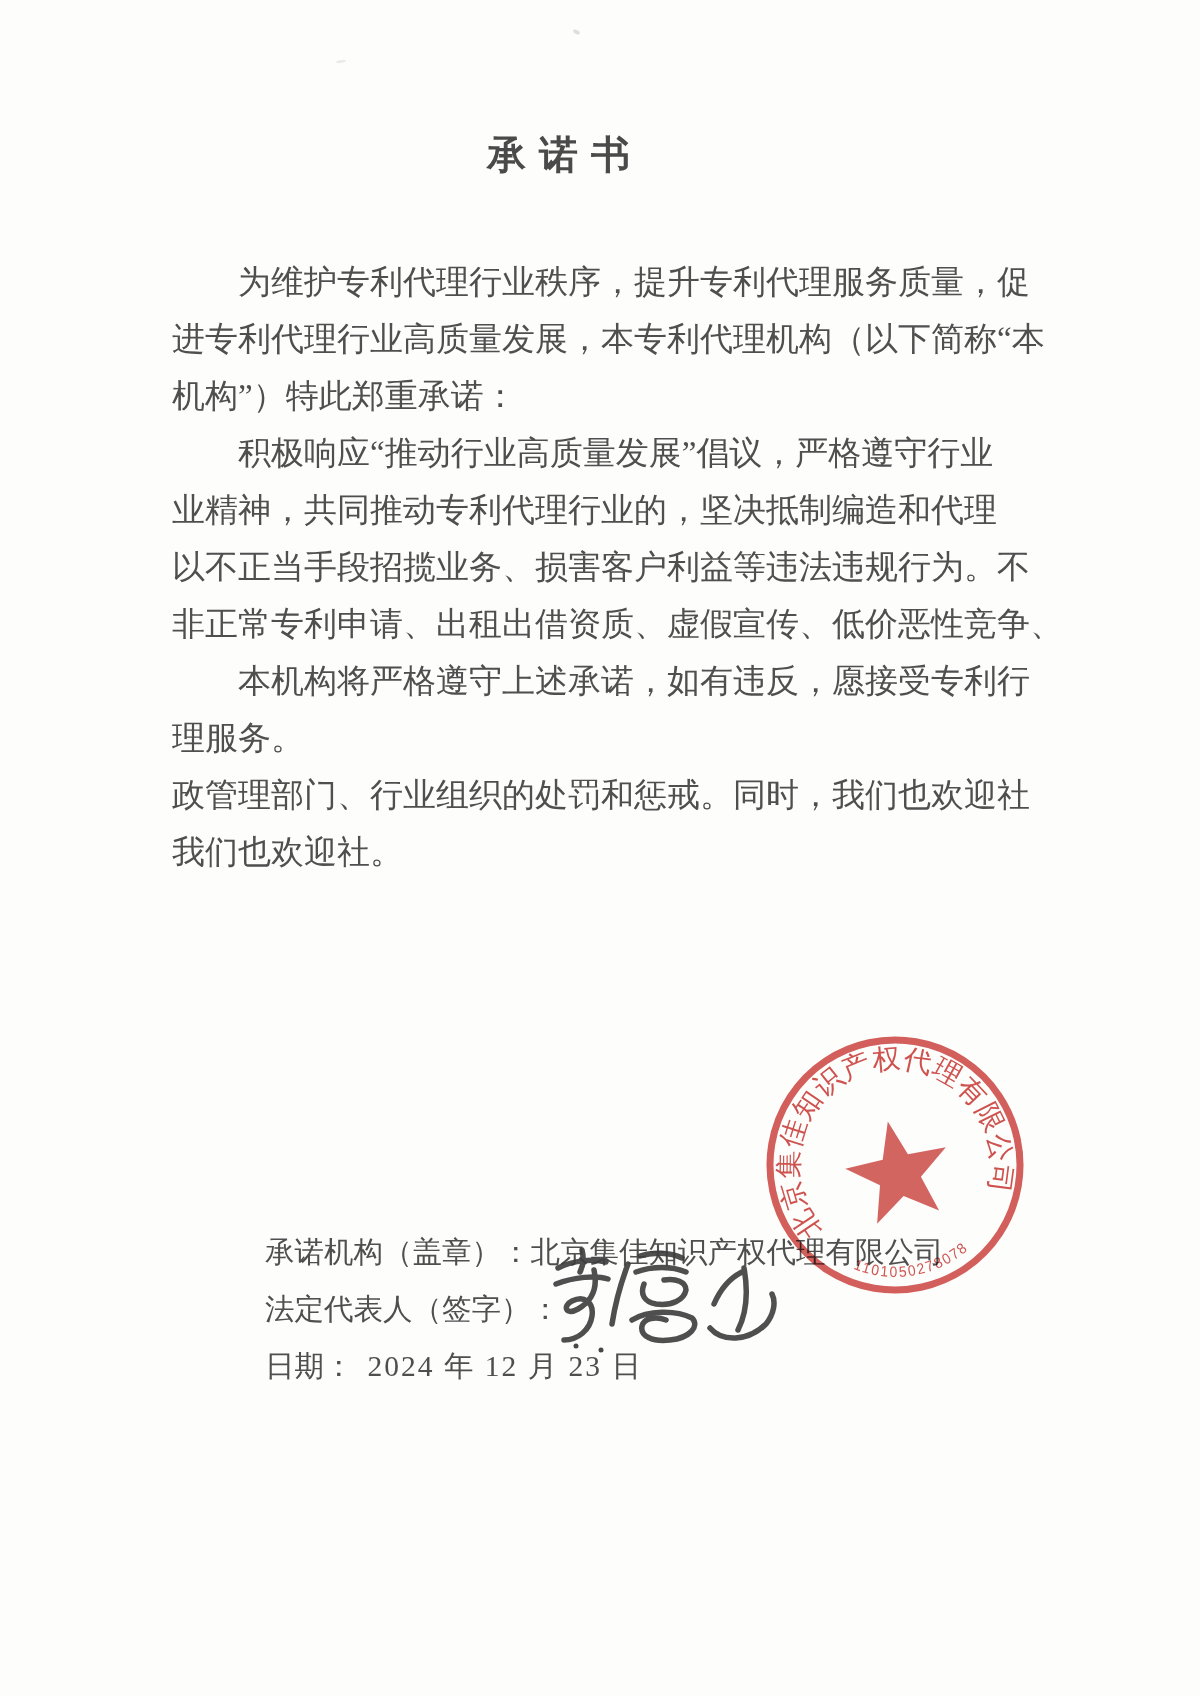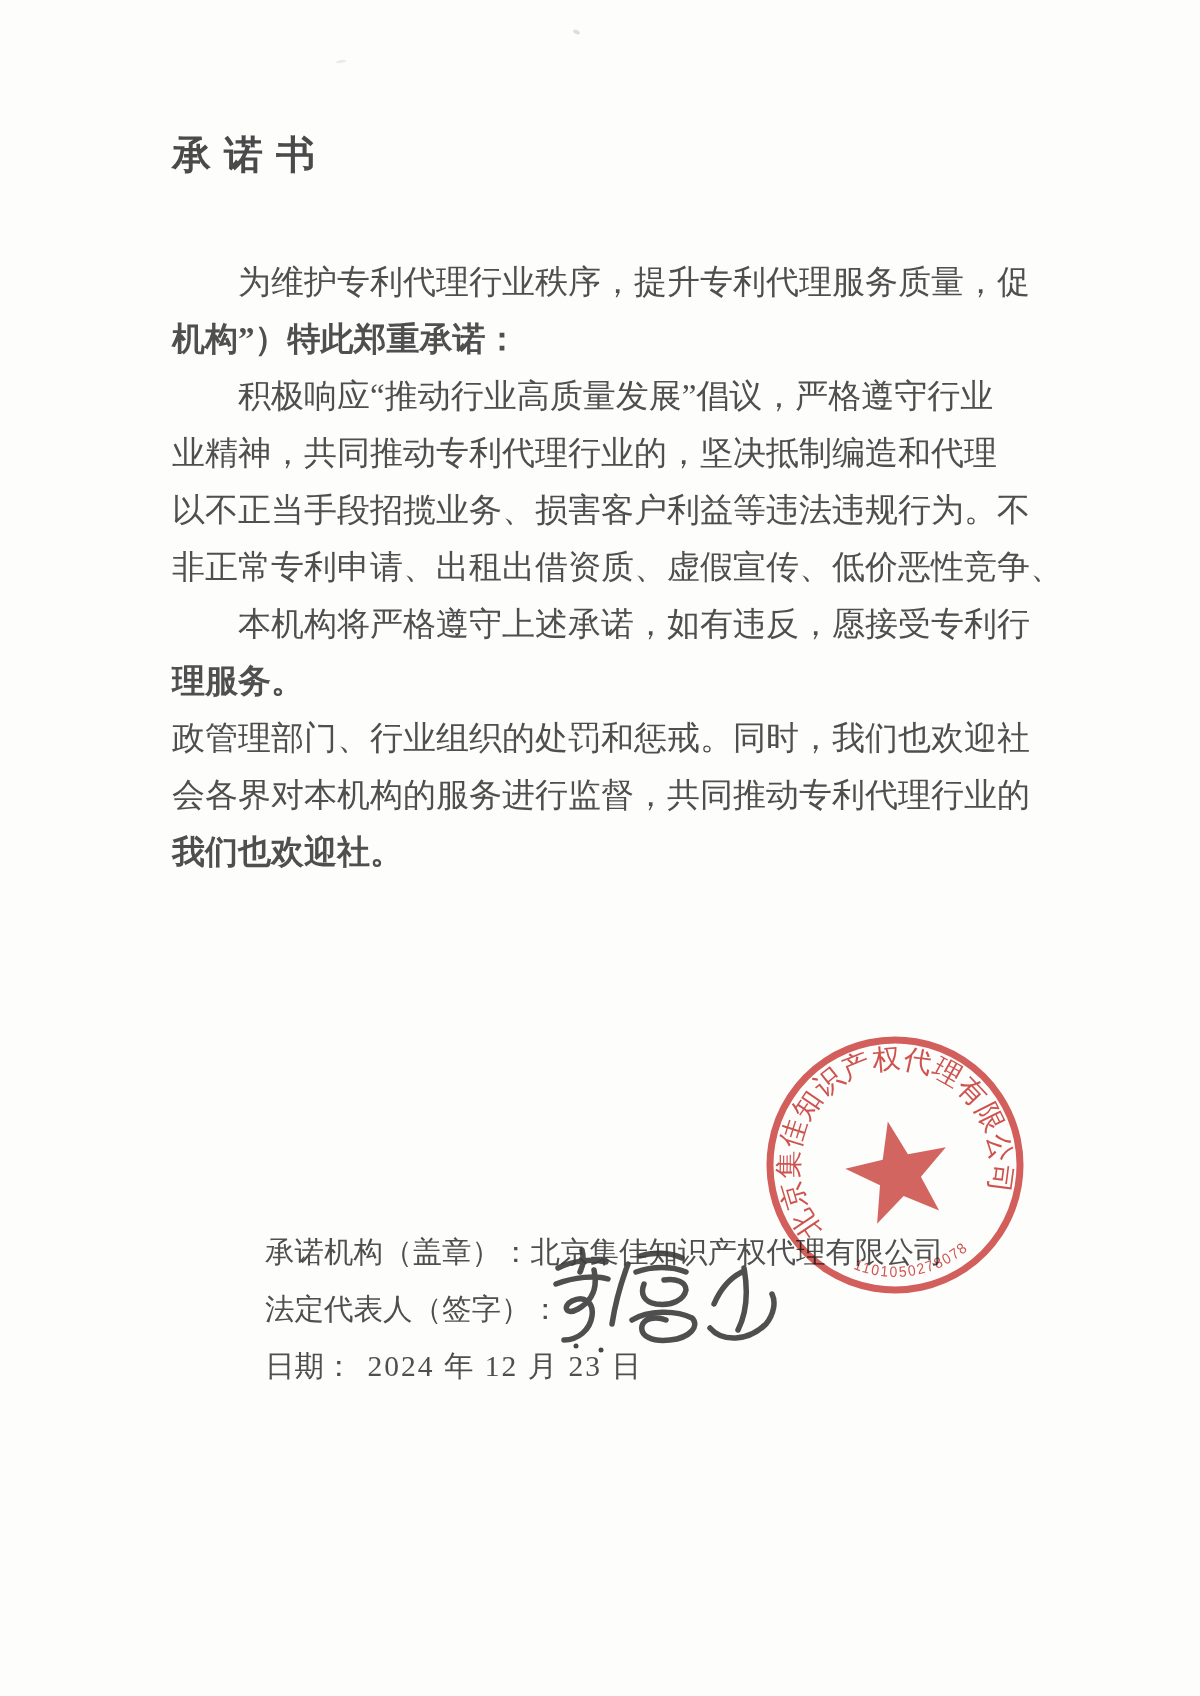--- a/index.html
+++ b/index.html
@@ -8,42 +8,42 @@
     background:#fdfdfc;
     position:relative;
     overflow:hidden;
     font-family:"Liberation Serif","DejaVu Serif",serif;
     color:#4e4e4e;
   }
   .doc-title {
     margin:128px 0 0 0;
     padding-left:172px;
     width:786px;
-    text-align:left;
+    text-align:center;
     font-size:39px;
     font-weight:600;
     letter-spacing:13px;
     color:#4a4a4a;
   }
   .body-text {
     margin-top:72px;
     margin-left:172px;
     width:786px;
     font-size:33px;
     line-height:57px;
     color:#4f4f4f;
   }
   .line {
     text-align:justify;
     text-align-last:justify;
     height:57px;
     white-space:nowrap;
   }
   .line.indent { text-indent:2em; }
-  .line.last { text-align-last:left;font-weight:bold; }
+  .line.last { text-align-last:left; }
   .sign-block {
     position:absolute;
     left:265px; top:1224px;
     font-size:29.5px;
     line-height:57px;
     color:#4f4f4f;
     white-space:nowrap;
   }
   .sign-block .row { height:57px; }
   .date-value { margin-left:14px; letter-spacing:2px; }
@@ -62,29 +62,29 @@
   .artifact.a1 { left:573px; top:30px; width:7px; height:4px; opacity:.45; transform:rotate(25deg); }
   .artifact.a2 { left:336px; top:60px; width:10px; height:3px; opacity:.25; transform:rotate(-10deg); }
 </style>
 </head>
 <body>
 
 <div class="doc-title">承诺书</div>
 
 <div class="body-text">
     <div class="line indent">为维护专利代理行业秩序，提升专利代理服务质量，促</div>
+    <div class="line">进专利代理行业高质量发展，本专利代理机构（以下简称“本</div>
     <div class="line last">机构”）特此郑重承诺：</div>
     <div class="line indent">积极响应“推动行业高质量发展”倡议，严格遵守行业</div>
     <div class="line">业精神，共同推动专利代理行业的，坚决抵制编造和代理</div>
     <div class="line">以不正当手段招揽业务、损害客户利益等违法违规行为。不</div>
     <div class="line">非正常专利申请、出租出借资质、虚假宣传、低价恶性竞争、</div>
     <div class="line indent">本机构将严格遵守上述承诺，如有违反，愿接受专利行</div>
     <div class="line last">理服务。</div>
     <div class="line">政管理部门、行业组织的处罚和惩戒。同时，我们也欢迎社</div>
-    <div class="line">会各界对本机构的服务进行监督，共同推动专利代理行业的</div>
     <div class="line last">我们也欢迎社。</div>
   </div>
 
 <div class="sign-block">
   <div class="row"><span>承诺机构（盖章）：</span><span>北京集佳知识产权代理有限公司</span></div>
   <div class="row"><span>法定代表人（签字）：</span></div>
   <div class="row"><span>日期：</span><span class="date-value">2024 年 12 月 23 日</span></div>
 </div>
 
 <svg class="signature-svg" viewBox="0 0 240 112" aria-label="signature">

